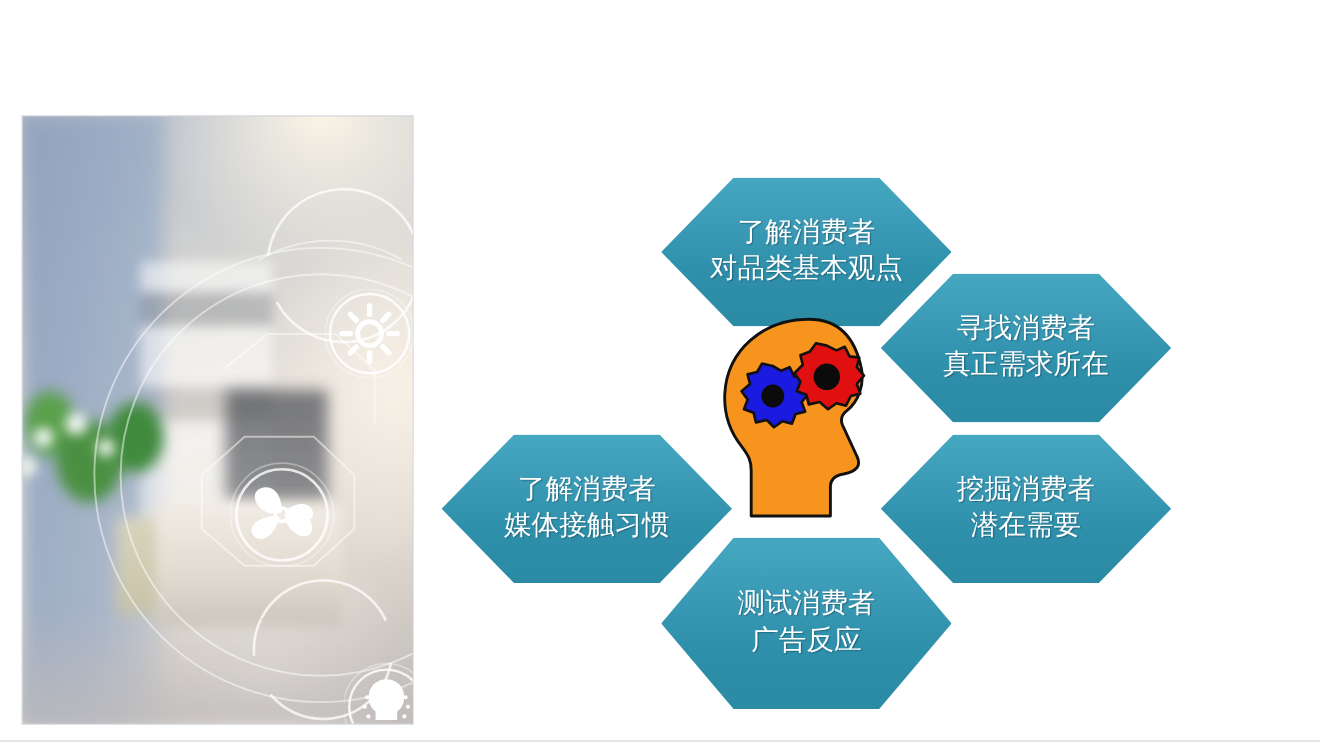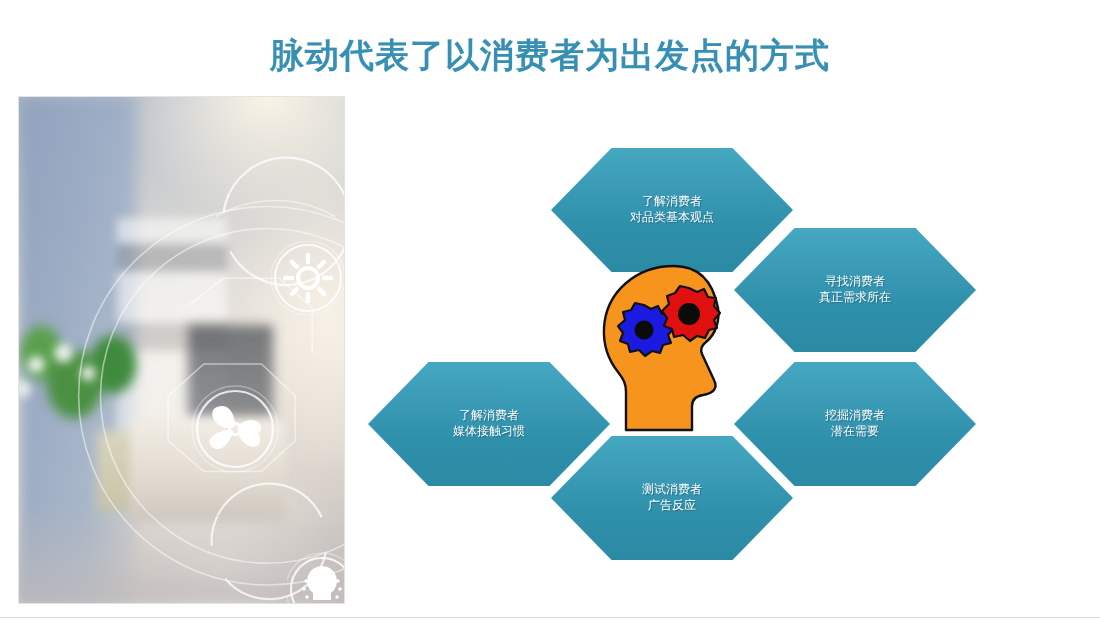--- a/index.html
+++ b/index.html
@@ -140,49 +140,48 @@
     -webkit-clip-path: polygon(25% 0%, 75% 0%, 100% 50%, 75% 100%, 25% 100%, 0% 50%);
     clip-path: polygon(25% 0%, 75% 0%, 100% 50%, 75% 100%, 25% 100%, 0% 50%);
     background: linear-gradient(to bottom, #45a7c0 0%, #3c9cb8 30%, #2f90ab 62%, #2b8aa4 100%);
     display: flex;
     align-items: center;
     justify-content: center;
     text-align: center;
   }
   .hex-label {
     color: #ffffff;
-    font-family: Liberation Sans, sans-serif;
-    font-size: 12px;
+    font-family: Liberation Mono, monospace;
+    font-size: 23px;
     line-height: 1.32;
     text-shadow: 1px 1px 1px rgba(20,60,75,0.45);
     white-space: pre-line;
     padding: 0 4px;
   }
 
   
   #hex-top    { left: 191px; top: 8px;   width: 242px; height: 124px; }
   #hex-left-1 { left: 8px;   top: 88px;  width: 242px; height: 124px; }
   #hex-left-2 { left: 8px;   top: 222px; width: 242px; height: 124px; }
   #hex-right-1{ left: 374px; top: 88px;  width: 242px; height: 124px; }
   #hex-right-2{ left: 374px; top: 222px; width: 242px; height: 124px; }
-  #hex-bottom { left: 191px; top: 296px; width: 242px; height: 124px; }
+  #hex-bottom { left: 191px; top: 308px; width: 242px; height: 143px; }
 
   
   #head-icon {
     position: absolute;
     left: 236px; top: 122px;
     width: 160px; height: 176px;
   }
 </style>
 </head>
 <body>
 
 <div id="slide">
 
-  <div id="title">脉动代表了以消费者为出发点的方式</div>
 
   <div id="photo-panel">
     <div class="ph-layer" id="ph-base"></div>
     <div class="ph-layer" id="ph-column"></div>
     <div class="ph-layer" id="ph-shelves"></div>
     <div class="ph-layer" id="ph-tv"></div>
     <div class="ph-layer" id="ph-sofa-2"></div>
     <div class="ph-layer" id="ph-sofa"></div>
     <div class="ph-layer" id="ph-plant"></div>
     <div class="ph-layer" id="ph-floor"></div>

